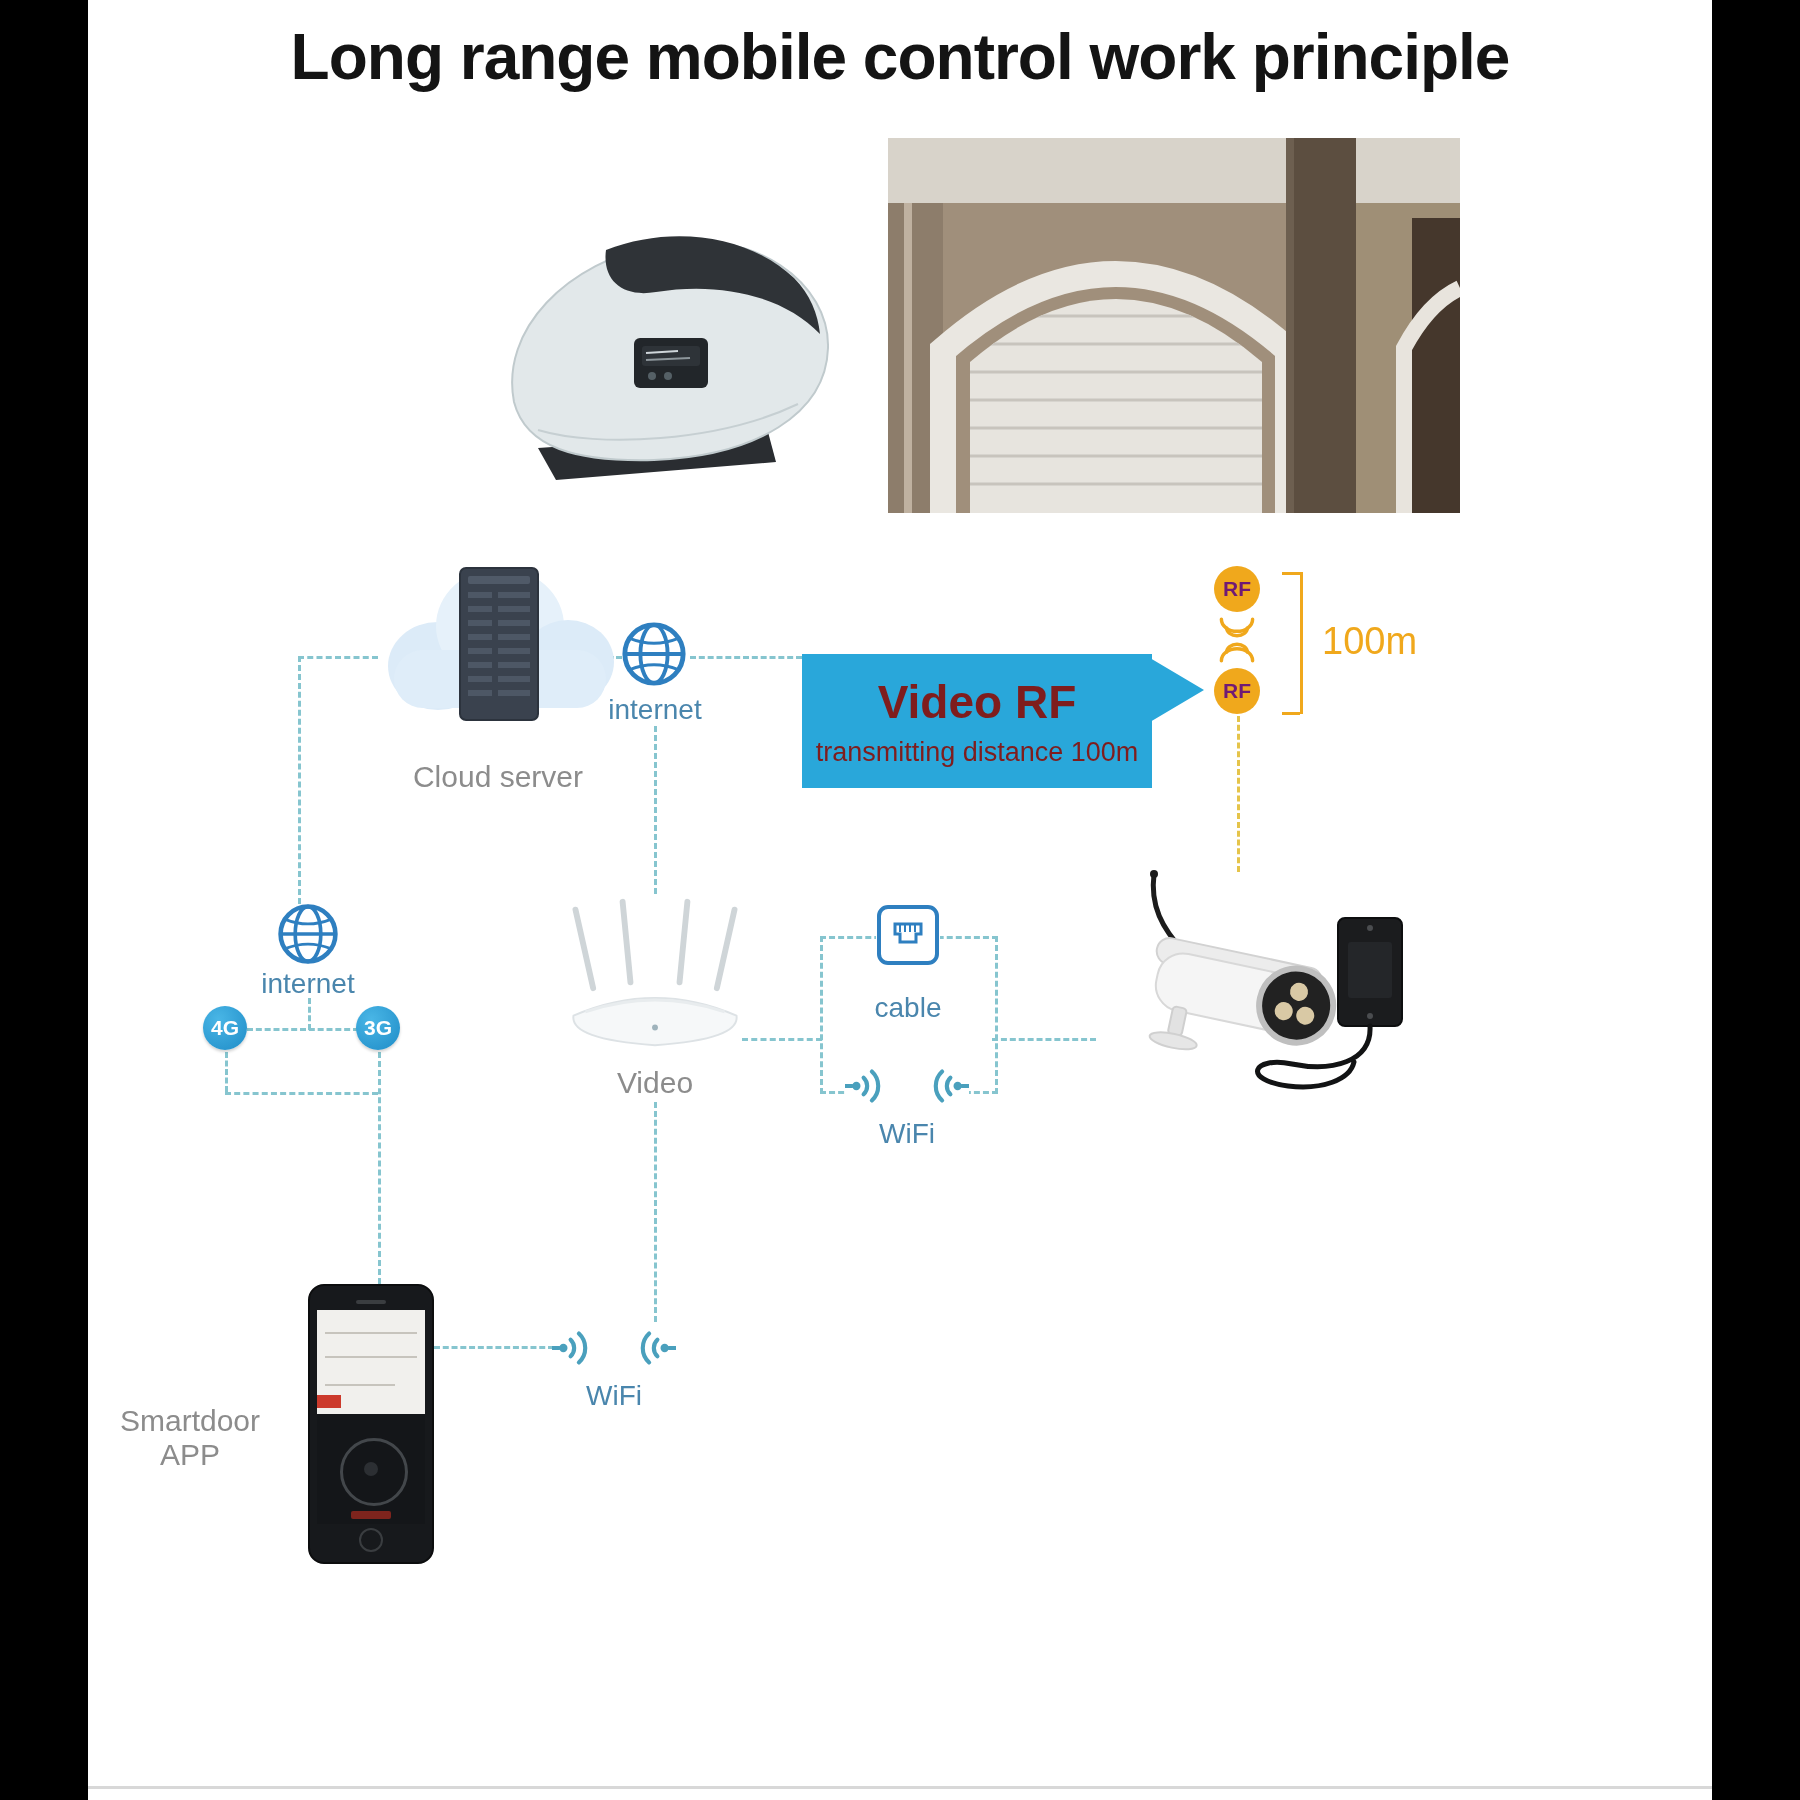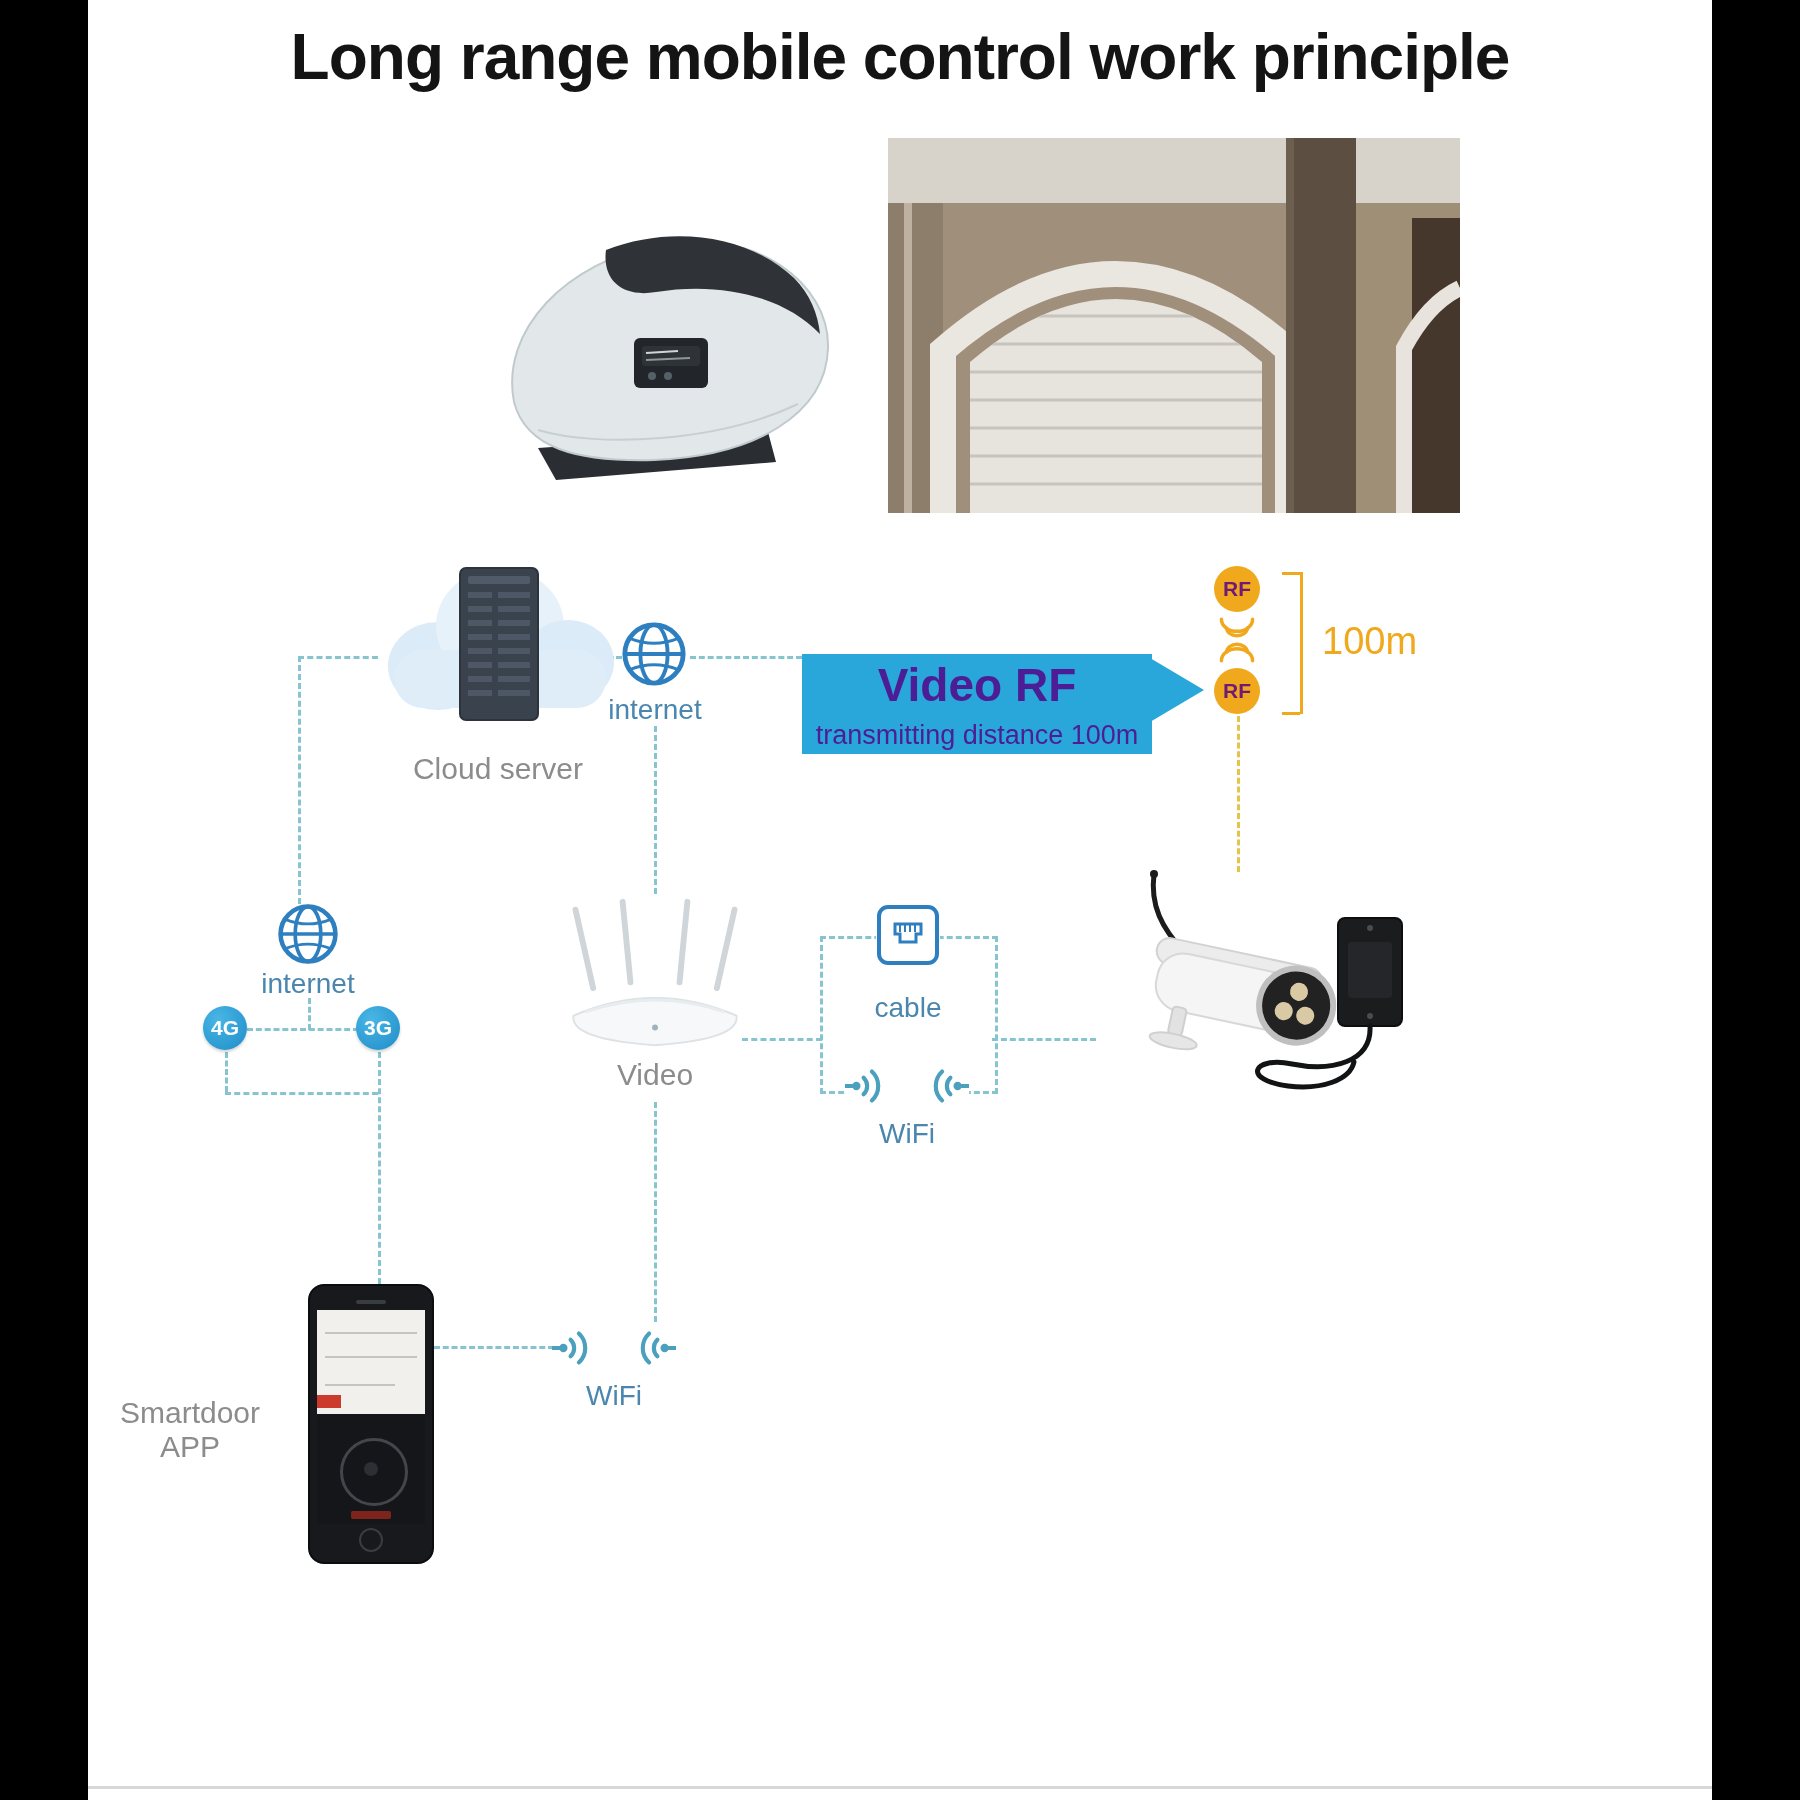--- a/index.html
+++ b/index.html
@@ -27,38 +27,38 @@
 
   .abs{position:absolute;}
   .dash-h{position:absolute;height:0;border-top:3px dashed var(--dash-teal);}
   .dash-v{position:absolute;width:0;border-left:3px dashed var(--dash-teal);}
   .dash-rect{position:absolute;border:3px dashed var(--dash-teal);}
   .dash-v.yellow{border-left:3px dashed var(--dash-yellow);}
   .solid-v{position:absolute;width:0;border-left:3px solid var(--rf-orange);}
   .tick{position:absolute;height:0;border-top:3px solid var(--rf-orange);}
 
   .lbl{position:absolute;text-align:center;}
-  .lbl-gray{color:var(--label-gray);font-size:30px;}
+  .lbl-gray{color:var(--label-gray);font-size:30px;margin-top:8px;}
   .lbl-blue{color:var(--text-blue);font-size:28px;}
   .lbl-orange{color:var(--rf-orange);font-size:38px;}
 
   .badge-blue{
     position:absolute;width:44px;height:44px;border-radius:50%;
     background:radial-gradient(circle at 35% 30%, #49b6e6, #1f8cc7);
     color:#fff;font-size:21px;font-weight:700;display:flex;align-items:center;justify-content:center;
     box-shadow:0 2px 3px rgba(0,0,0,.18);
   }
   .badge-orange{
     position:absolute;width:46px;height:46px;border-radius:50%;background:var(--rf-orange);
     color:#701a75;font-size:21px;font-weight:700;display:flex;align-items:center;justify-content:center;
   }
 
   .callout{
-    position:absolute;left:802px;top:654px;width:350px;height:100px;background:var(--accent-blue);
-    color:#4c1d95;display:flex;flex-direction:column;align-items:center;justify-content:center;gap:8px;
+    position:absolute;left:802px;top:654px;width:350px;height:134px;background:var(--accent-blue);
+    color:#7f1d1d;display:flex;flex-direction:column;align-items:center;justify-content:center;gap:8px;
   }
   .callout-title{font-size:46px;font-weight:700;}
   .callout-sub{font-size:27px;}
   .callout-arrow{
     position:absolute;left:1150px;top:658px;width:0;height:0;
     border-top:32px solid transparent;border-bottom:32px solid transparent;
     border-left:54px solid var(--accent-blue);
   }
 
   .iconbox{position:absolute;background:#fff;display:flex;align-items:center;justify-content:center;}

